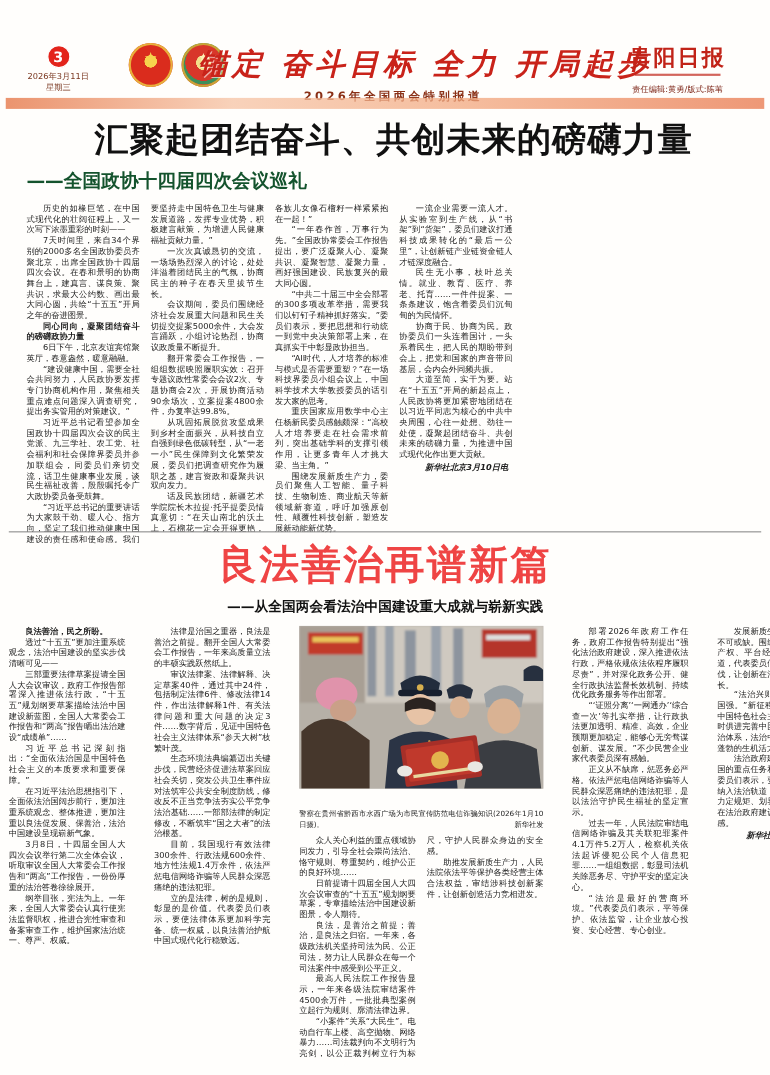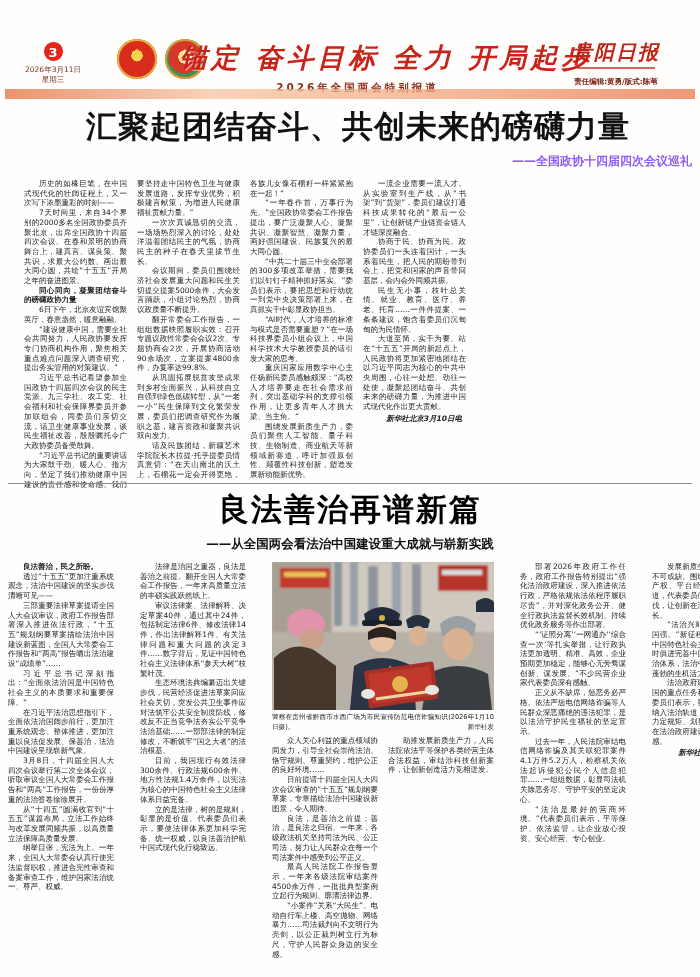--- a/index.html
+++ b/index.html
@@ -36,50 +36,50 @@
   .emblem.national .star { position:absolute; left:0; right:0; top:7px; text-align:center; color:#f6d34d; font-size:14px; line-height:14px; }
   .emblem.cppcc { background:radial-gradient(circle at 50% 45%, #f3e08a 0 22%, #d8372a 23% 55%, #3f8f5a 56% 66%, #d8372a 67% 80%, #caa437 81%); box-shadow:0 0 0 2px #caa437 inset; }
   .emblem.cppcc .star { position:absolute; left:0; right:0; top:9px; text-align:center; color:#fdf2b8; font-size:10px; line-height:10px; }
   .banner-center { position:absolute; left:175px; right:160px; top:9px; text-align:center; }
   .banner-title {
     font-size:27px; font-weight:900; color:#c9231a; letter-spacing:4px;
     font-style:italic; text-shadow:1px 1px 0 rgba(255,255,255,.6); white-space:nowrap;
   }
   .banner-sub { margin-top:5px; font-size:10.5px; font-weight:bold; color:#8a3016; letter-spacing:3px; }
   .masthead-block { position:absolute; right:14px; top:8px; width:130px; text-align:center; }
-  .masthead { font-size:20px; font-weight:900; font-style:italic; color:#c12318; letter-spacing:2px;
+  .masthead { font-size:20px; font-weight:900; color:#c12318; letter-spacing:2px;
     font-family:"DejaVu Serif","Liberation Serif",serif; }
   .masthead-rule { width:78px; height:2px; background:#c12318; margin:1px auto 8px; opacity:.7; }
-  .editor-line { font-size:7.5px; color:#7a2012; font-weight:bold; }
+  .editor-line { font-size:7.5px; color:#7a2012; font-weight:normal; }
 
   
   .a1 { position:absolute; left:24px; right:8px; top:100px; }
   .a1 h1 { text-align:center; font-size:31px; font-weight:900; letter-spacing:1px; color:#111; margin-top:6px; }
-  .a1-sub { text-align:right; font-size:12px; font-weight:bold; color:#8b5cf6; margin-top:5px; }
+  .a1-sub { text-align:left; font-size:17px; font-weight:bold; color:#14532d; margin-top:5px; }
   .cols6 {
     margin-top:9px; height:316px; overflow:hidden;
     column-count:6; column-gap:10px; column-fill:auto;
     text-align:justify;
   }
   .body-text p { font-size:7.5px; line-height:9.7px; text-indent:2em; color:#1b1b1b; }
   .body-text p.sub { font-weight:bold; }
   .body-text p.lead { font-weight:bold; text-indent:2em; }
   .body-text p.sign { text-align:right; text-indent:0; font-weight:bold; font-style:italic; padding-right:4px; margin-top:2px; }
 
   .divider { position:absolute; left:8px; right:8px; top:483px; border:0; border-top:1px solid #8c8c8c; }
 
   
   .a2 { position:absolute; left:8px; right:8px; top:489px; }
-  .a2 h2 { text-align:center; font-size:31px; font-weight:900; letter-spacing:2px; color:#000000; }
+  .a2 h2 { text-align:center; font-size:36px; font-weight:900; letter-spacing:2px; color:#ef4444; }
   .a2-sub { text-align:center; font-size:12.5px; font-weight:bold; color:#111; margin-top:5px; }
   .a2-body { margin-top:9px; display:flex; gap:26px; height:412px; text-align:justify; }
   .a2 .col { width:106px; flex:0 0 106px; overflow:hidden; }
   .a2 .mid { width:222px; flex:0 0 222px; display:flex; flex-direction:column; }
   .photo { width:222px; height:148px; background:#b9b4ad; overflow:hidden; }
-  .caption { font-size:6.6px; line-height:1.45; color:#222; margin-top:3px; text-align:justify; }
+  .caption { font-size:6.6px; line-height:1.45; color:#222; margin-top:19px; text-align:justify; }
   .caption .credit { float:right; font-weight:normal; }
   .midcols { margin-top:4px; flex:1; overflow:hidden; column-count:2; column-gap:10px; column-fill:auto; }
 </style>
 </head>
 <body>
 
 <div class="page">
 
   <div class="banner">
     <div class="page-meta">
@@ -121,48 +121,47 @@
         <p>会议期间，委员们围绕经济社会发展重大问题和民生关切提交提案5000余件，大会发言踊跃，小组讨论热烈，协商议政质量不断提升。</p>
         <p>翻开常委会工作报告，一组组数据映照履职实效：召开专题议政性常委会会议2次、专题协商会2次，开展协商活动90余场次，立案提案4800余件，办复率达99.8%。</p>
         <p>从巩固拓展脱贫攻坚成果到乡村全面振兴，从科技自立自强到绿色低碳转型，从“一老一小”民生保障到文化繁荣发展，委员们把调查研究作为履职之基，建言资政和凝聚共识双向发力。</p>
         <p>话及民族团结，新疆艺术学院院长木拉提·托乎提委员情真意切：“在天山南北的沃土上，石榴花一定会开得更艳，各族儿女像石榴籽一样紧紧抱在一起！”</p>
         <p>“一年春作首，万事行为先。”全国政协常委会工作报告提出，要广泛凝聚人心、凝聚共识、凝聚智慧、凝聚力量，画好强国建设、民族复兴的最大同心圆。</p>
         <p>“中共二十届三中全会部署的300多项改革举措，需要我们以钉钉子精神抓好落实。”委员们表示，要把思想和行动统一到党中央决策部署上来，在真抓实干中彰显政协担当。</p>
         <p>“AI时代，人才培养的标准与模式是否需要重塑？”在一场科技界委员小组会议上，中国科学技术大学教授委员的话引发大家的思考。</p>
         <p>重庆国家应用数学中心主任杨新民委员感触颇深：“高校人才培养要走在社会需求前列，突出基础学科的支撑引领作用，让更多青年人才挑大梁、当主角。”</p>
         <p>围绕发展新质生产力，委员们聚焦人工智能、量子科技、生物制造、商业航天等新领域新赛道，呼吁加强原创性、颠覆性科技创新，塑造发展新动能新优势。</p>
         <p>一流企业需要一流人才。从实验室到生产线，从“书架”到“货架”，委员们建议打通科技成果转化的“最后一公里”，让创新链产业链资金链人才链深度融合。</p>
+        <p>民生无小事，枝叶总关情。就业、教育、医疗、养老、托育……一件件提案、一条条建议，饱含着委员们沉甸甸的为民情怀。</p>
         <p>协商于民、协商为民。政协委员们一头连着国计，一头系着民生，把人民的期盼带到会上，把党和国家的声音带回基层，会内会外同频共振。</p>
-        <p>民生无小事，枝叶总关情。就业、教育、医疗、养老、托育……一件件提案、一条条建议，饱含着委员们沉甸甸的为民情怀。</p>
         <p>大道至简，实干为要。站在“十五五”开局的新起点上，人民政协将更加紧密地团结在以习近平同志为核心的中共中央周围，心往一处想、劲往一处使，凝聚起团结奋斗、共创未来的磅礴力量，为推进中国式现代化作出更大贡献。</p>
         <p class="sign">新华社北京3月10日电</p>
       </div>
   </div>
 
   <hr class="divider">
 
   <div class="a2">
     <h2>良法善治再谱新篇</h2>
     <div class="a2-sub">——从全国两会看法治中国建设重大成就与崭新实践</div>
     <div class="a2-body">
       <div class="col body-text">
           <p class="lead">良法善治，民之所盼。</p>
           <p>透过“十五五”更加注重系统观念，法治中国建设的坚实步伐清晰可见——</p>
           <p>三部重要法律草案提请全国人大会议审议，政府工作报告部署深入推进依法行政，“十五五”规划纲要草案描绘法治中国建设新蓝图，全国人大常委会工作报告和“两高”报告晒出法治建设“成绩单”……</p>
           <p>习近平总书记深刻指出：“全面依法治国是中国特色社会主义的本质要求和重要保障。”</p>
           <p>在习近平法治思想指引下，全面依法治国阔步前行，更加注重系统观念、整体推进，更加注重以良法促发展、保善治，法治中国建设呈现崭新气象。</p>
           <p>3月8日，十四届全国人大四次会议举行第二次全体会议，听取审议全国人大常委会工作报告和“两高”工作报告，一份份厚重的法治答卷徐徐展开。</p>
-          <p>从“十四五”圆满收官到“十五五”谋篇布局，立法工作始终与改革发展同频共振，以高质量立法保障高质量发展。</p>
           <p>纲举目张，宪法为上。一年来，全国人大常委会认真行使宪法监督职权，推进合宪性审查和备案审查工作，维护国家法治统一、尊严、权威。</p>
         </div>
       <div class="col body-text">
           <p>法律是治国之重器，良法是善治之前提。翻开全国人大常委会工作报告，一年来高质量立法的丰硕实践跃然纸上。</p>
           <p>审议法律案、法律解释、决定草案40件，通过其中24件，包括制定法律6件、修改法律14件，作出法律解释1件、有关法律问题和重大问题的决定3件……数字背后，见证中国特色社会主义法律体系“参天大树”枝繁叶茂。</p>
           <p>生态环境法典编纂迈出关键步伐，民营经济促进法草案回应社会关切，突发公共卫生事件应对法筑牢公共安全制度防线，修改反不正当竞争法夯实公平竞争法治基础……一部部法律的制定修改，不断筑牢“国之大者”的法治根基。</p>
-          <p>目前，我国现行有效法律300余件、行政法规600余件、地方性法规1.4万余件，以宪法为核心的中国特色社会主义法律体系日益完备。</p>
+          <p>目前，我国现行有效法律300余件、行政法规600余件、地方性法规1.4万余件，依法严惩电信网络诈骗等人民群众深恶痛绝的违法犯罪。</p>
           <p>立的是法律，树的是规则，彰显的是价值。代表委员们表示，要使法律体系更加科学完备、统一权威，以良法善治护航中国式现代化行稳致远。</p>
         </div>
       <div class="mid">
         <div class="photo">
           <svg width="222" height="148" viewBox="0 0 222 148" xmlns="http://www.w3.org/2000/svg">
             <defs>
                 <filter id="blur1">
                   <feGaussianBlur stdDeviation="1.2"></feGaussianBlur>
                 </filter>
               </defs>

